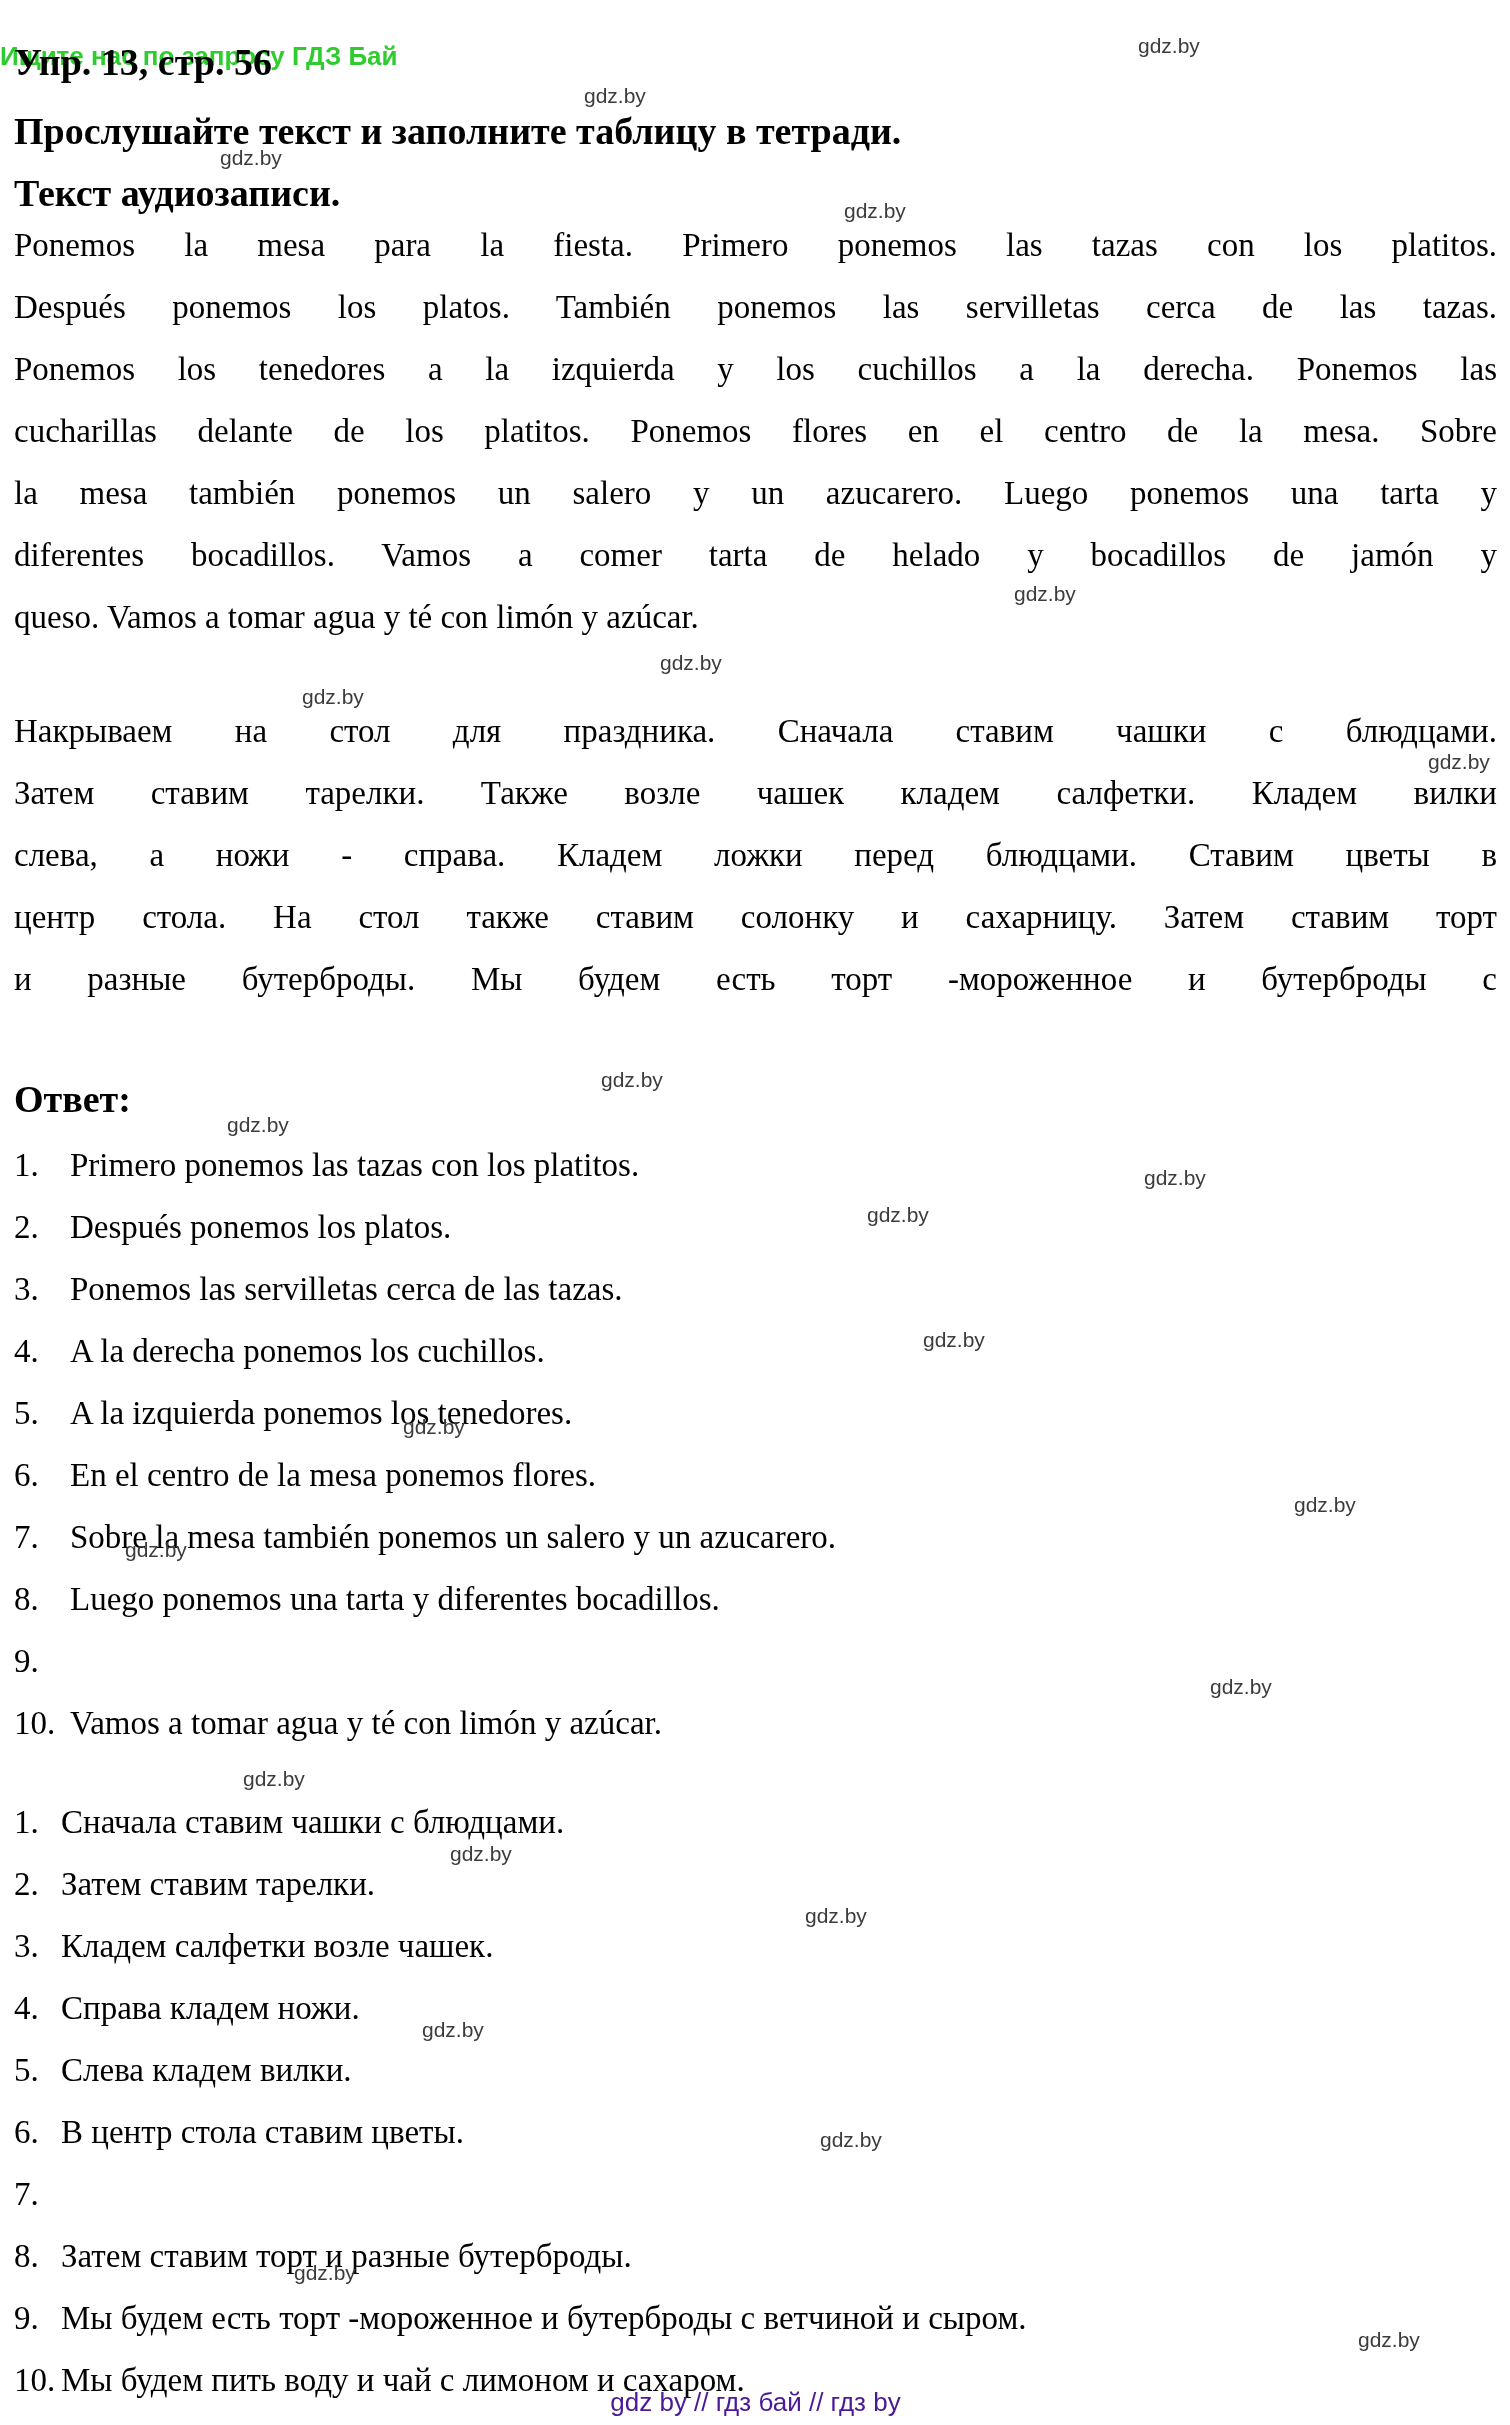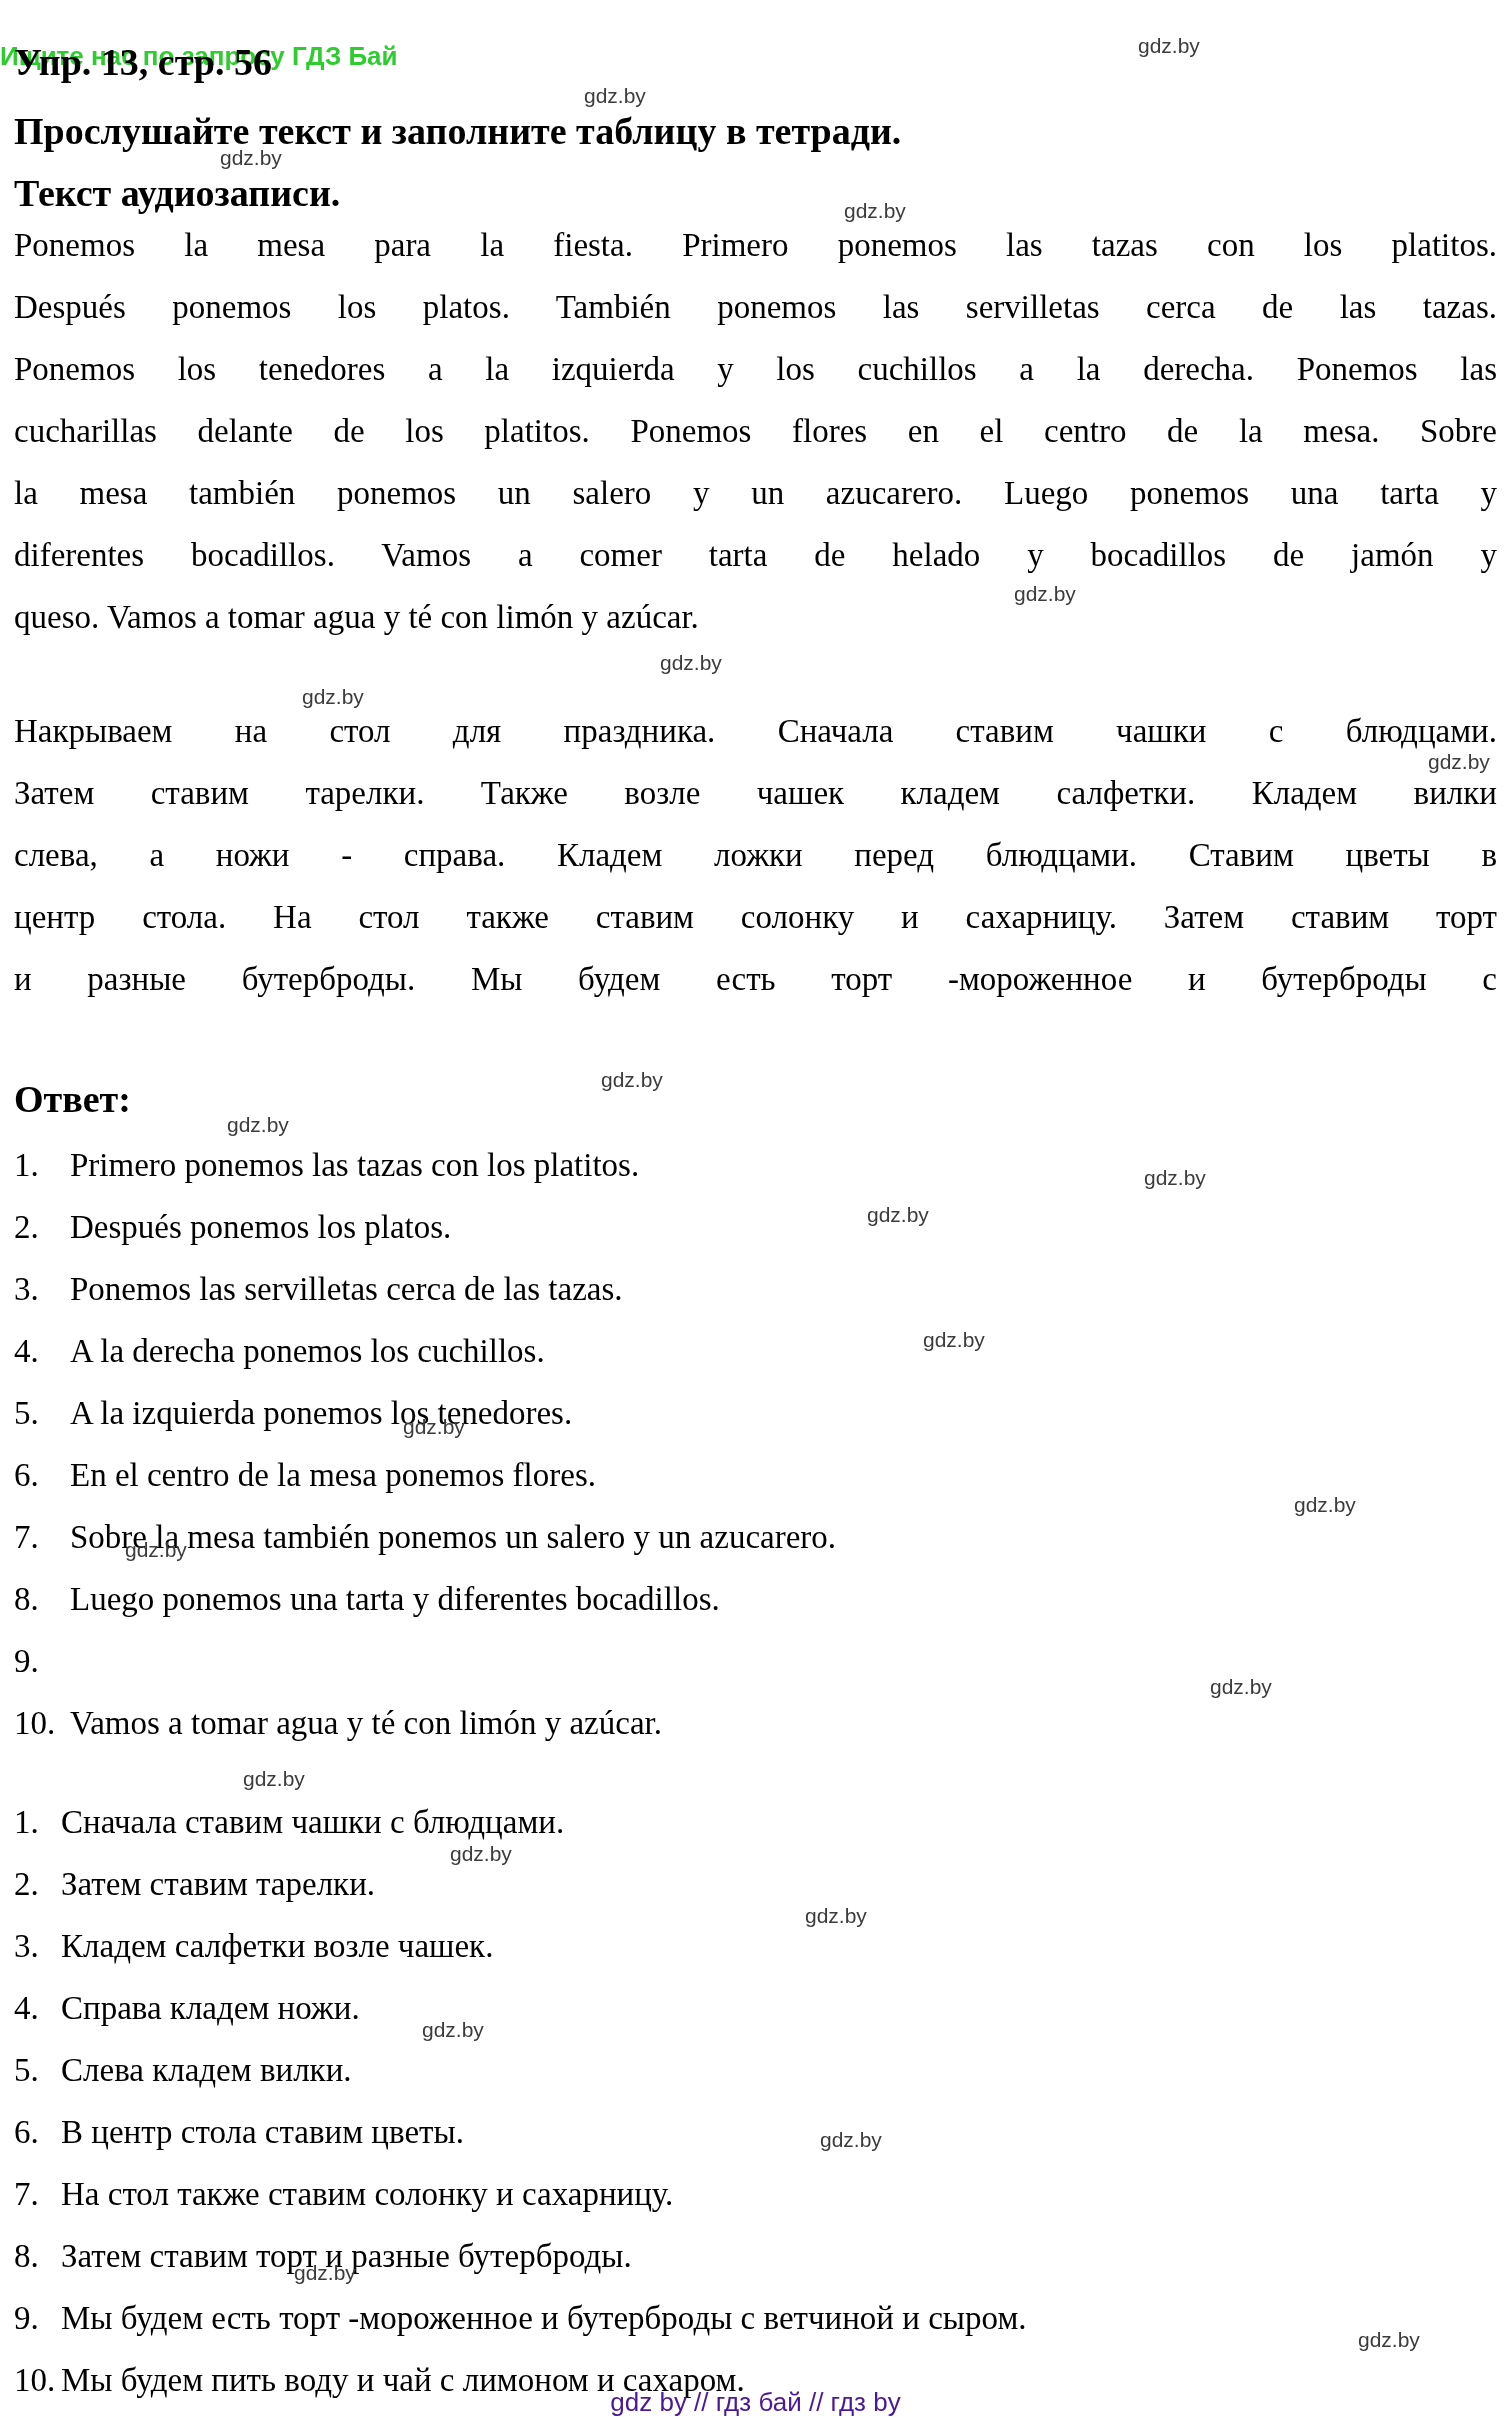--- a/index.html
+++ b/index.html
@@ -129,21 +129,20 @@
     <div class="row">
         <span class="num">5.</span>
         <span class="txt">Слева кладем вилки.</span>
       </div>
     <div class="row">
         <span class="num">6.</span>
         <span class="txt">В центр стола ставим цветы.</span>
       </div>
     <div class="row">
         <span class="num">7.</span>
-        <span class="txt">На стол также ставим солонку и сахарницу.</span>
       </div>
     <div class="row">
         <span class="num">8.</span>
         <span class="txt">Затем ставим торт и разные бутерброды.</span>
       </div>
     <div class="row">
         <span class="num">9.</span>
         <span class="txt">Мы будем есть торт -мороженное и бутерброды с ветчиной и сыром.</span>
       </div>
     <div class="row">

